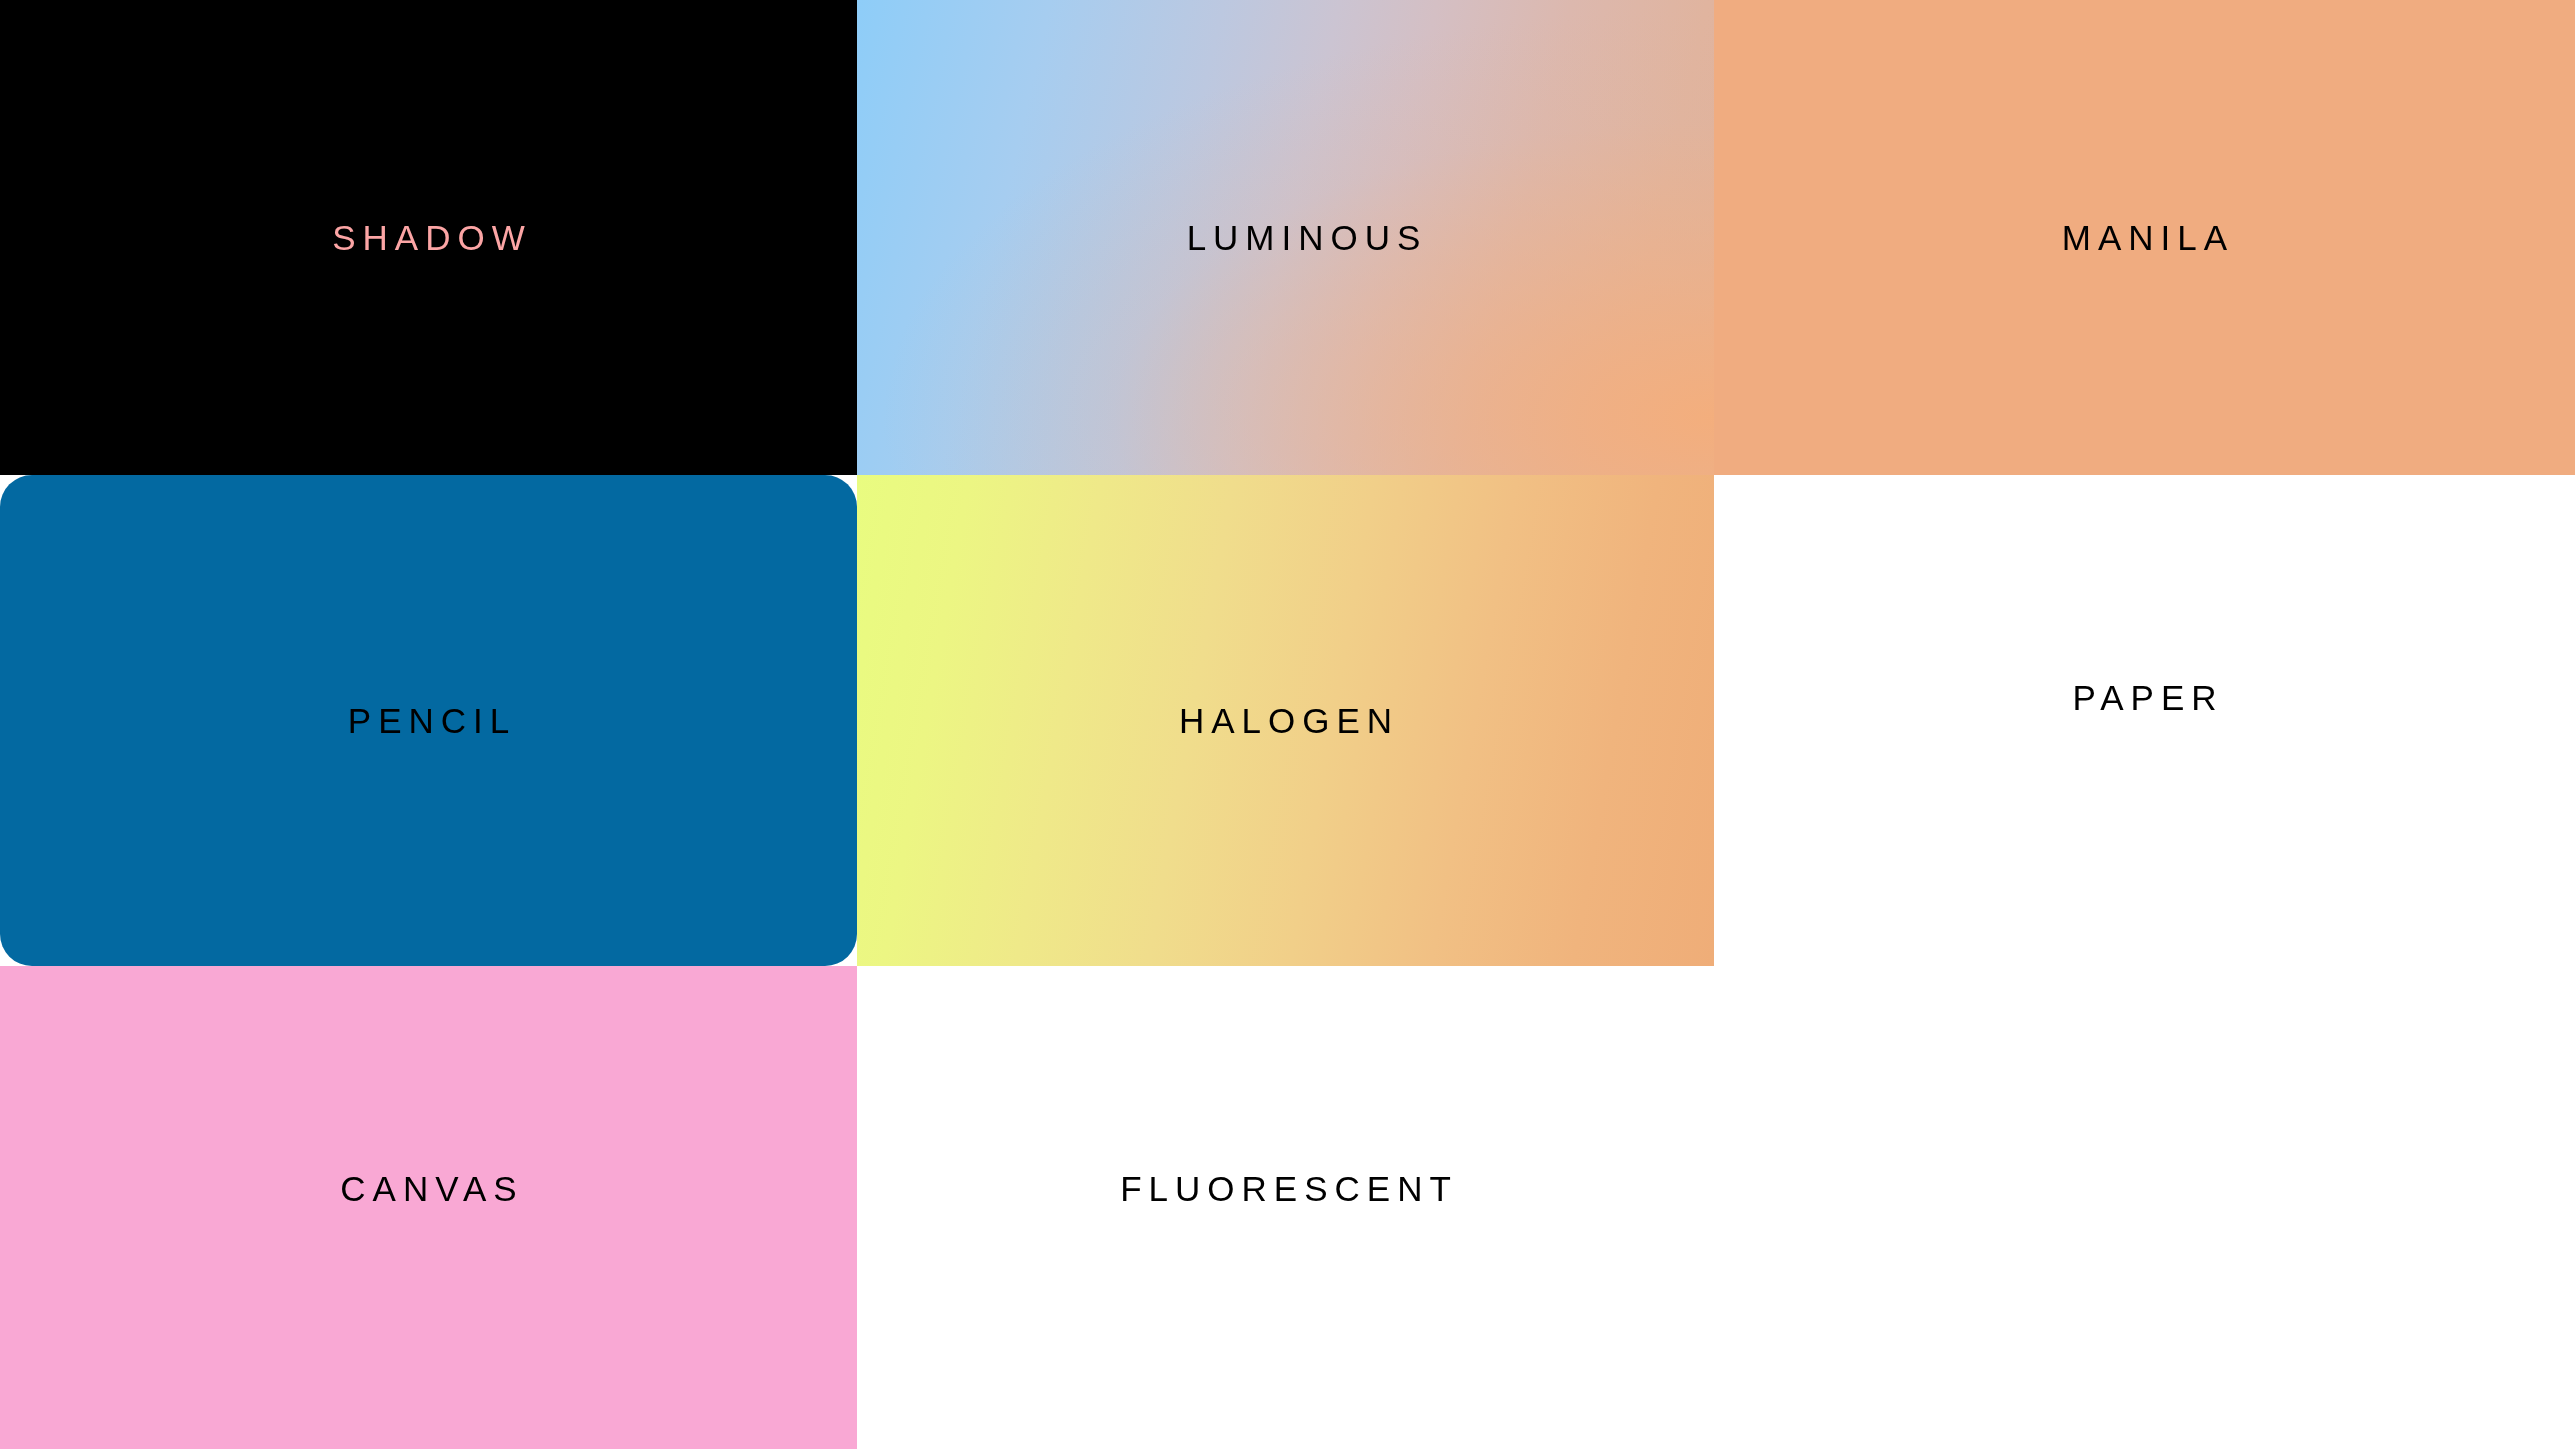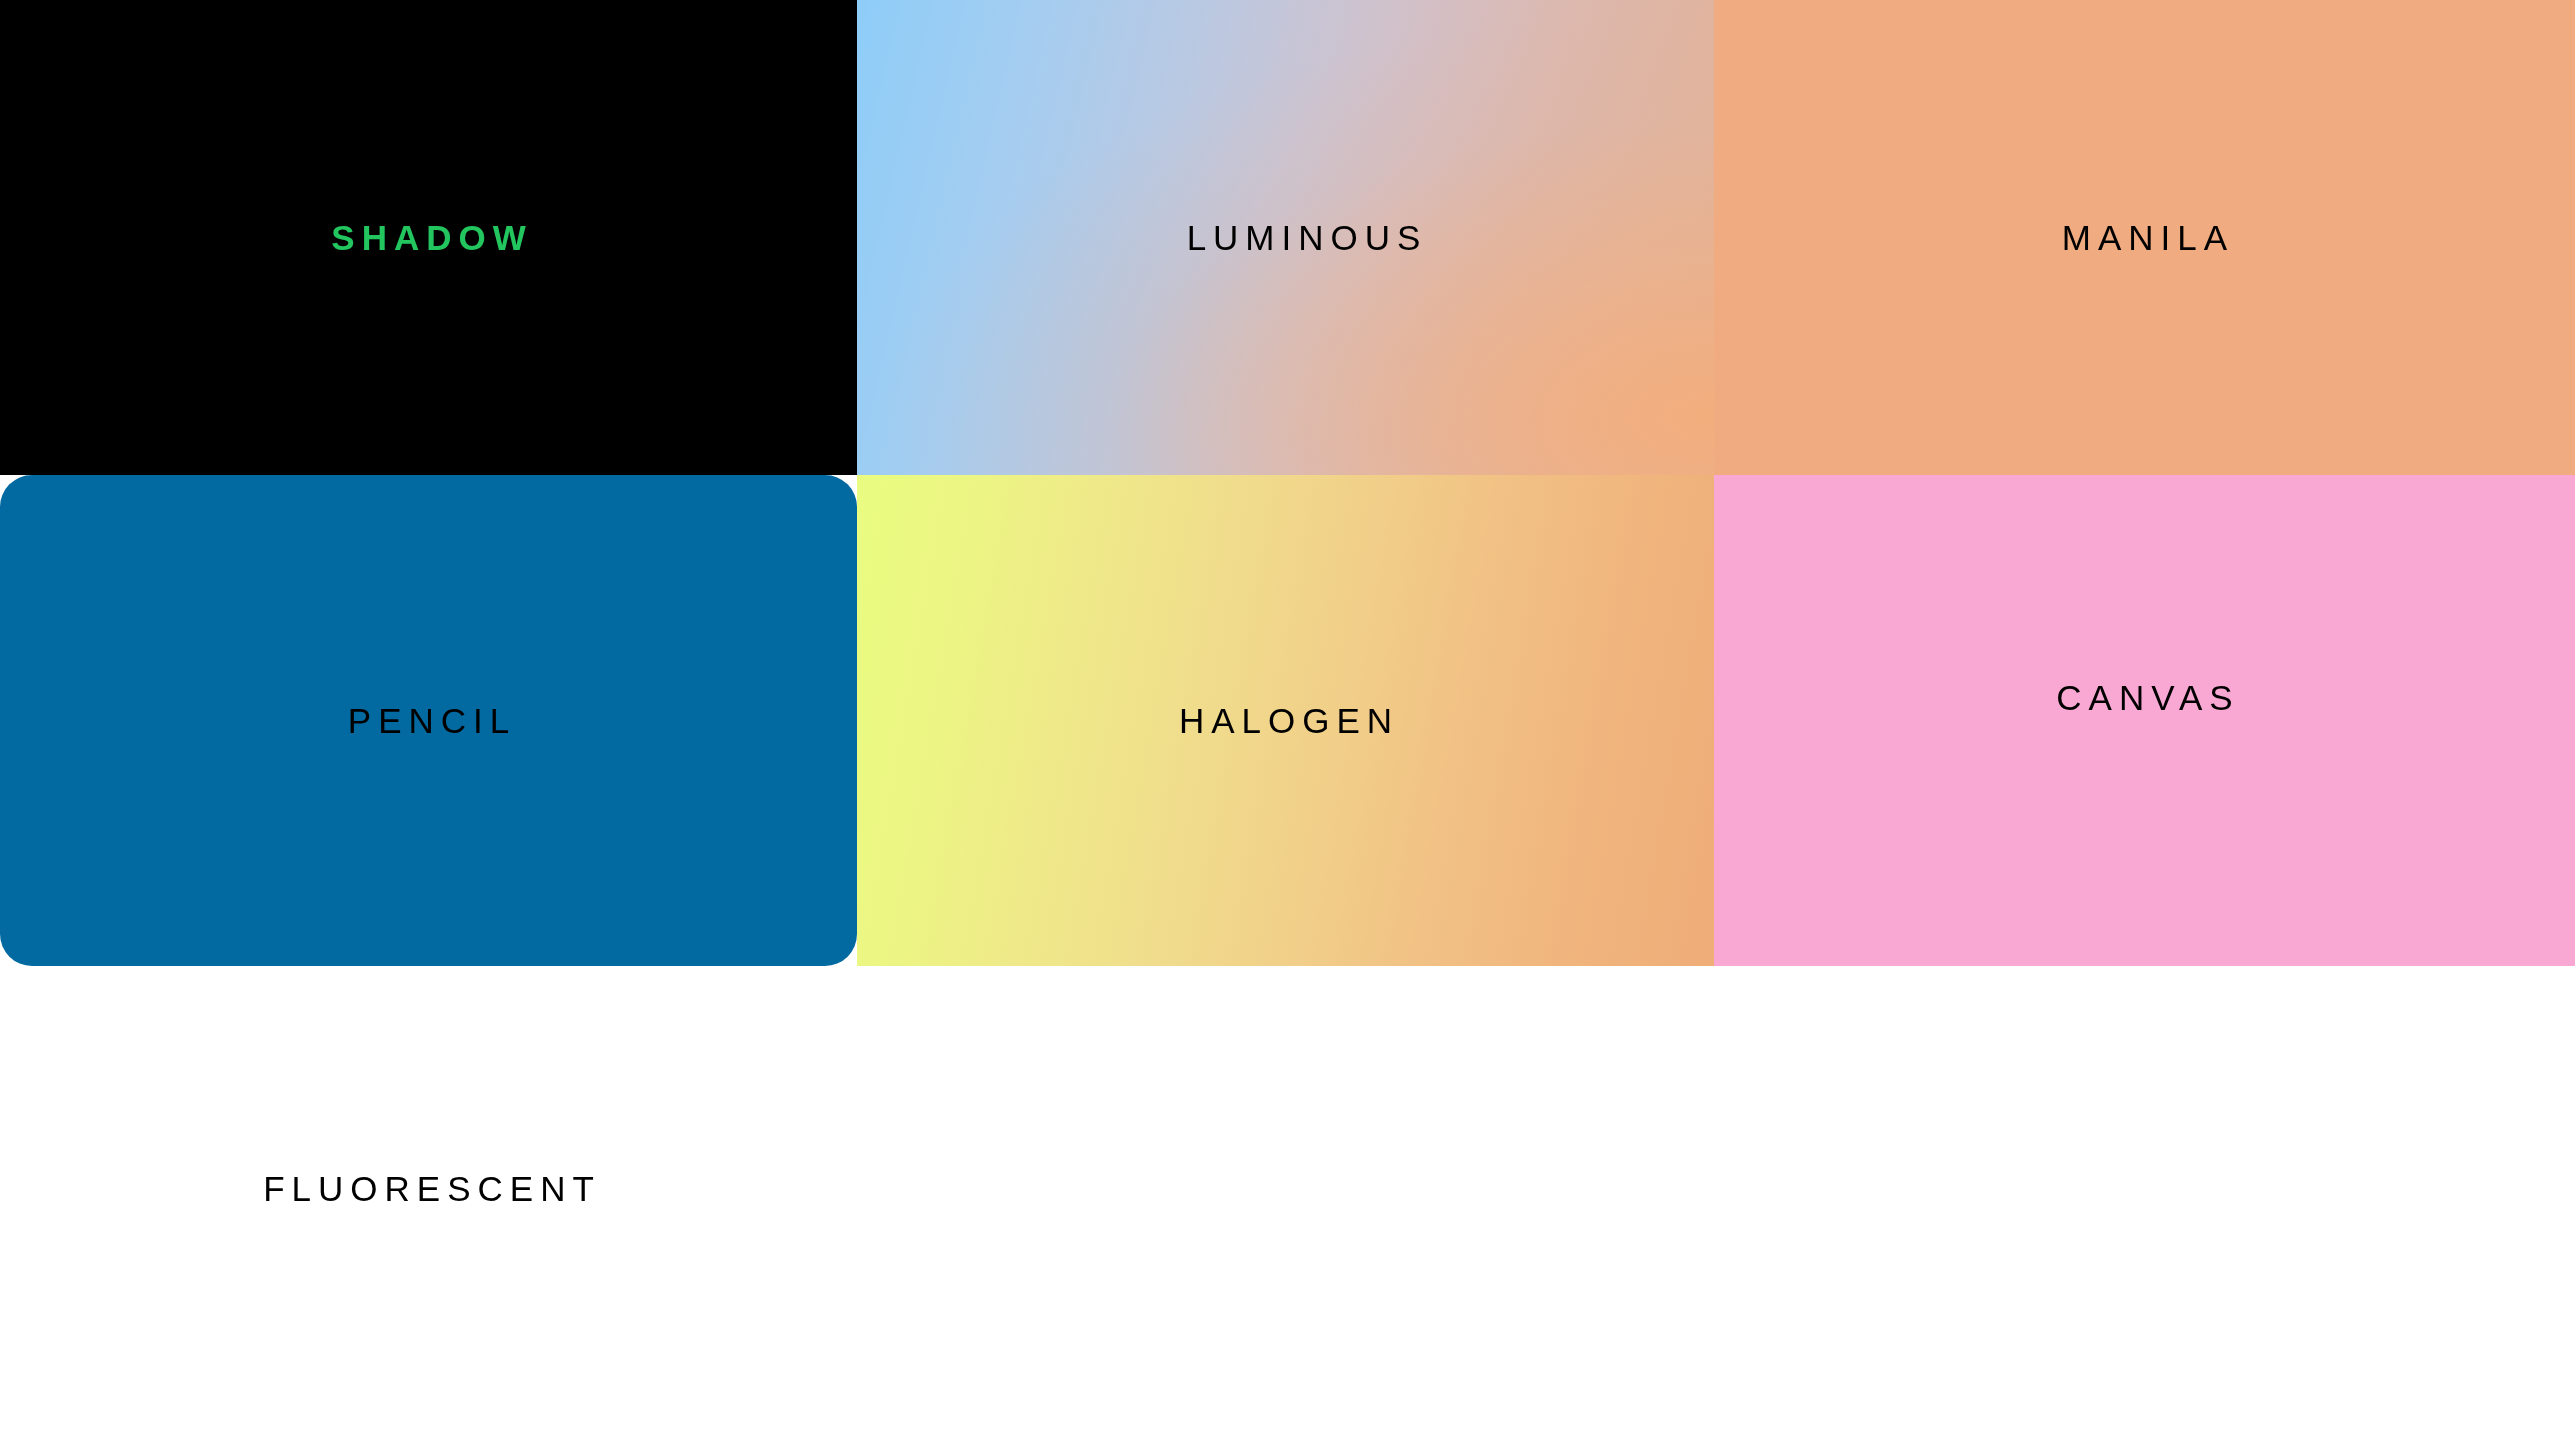--- a/index.html
+++ b/index.html
@@ -62,21 +62,21 @@
   #swatch-paper  { background: #ffffff; }
   #swatch-canvas { background: #f9a8d4; }
   #swatch-fluorescent {
     background:
       linear-gradient(107deg, #e6fa6f 0%, #e3f87b 10%, #d6f291 22%, #c4ec a8 0%),
       linear-gradient(107deg, #e6fa6f 0%, #dcf684 14%, #c9ee9f 30%, #b4e6b6 45%, #a4e0c6 57%, #97dad6 70%, #92d8e4 84%, #96d6f7 100%);
     border-radius: 25px;
   }
 
   
-  .label-light { color: #22c55e; font-weight: bold; }
+  .label-light { color: #fca5a5; }
   .label-dark  { color: #000000; }
 
   
   .swatch.row-3 { align-items: flex-start; }
   .swatch.row-3 .swatch-label { margin-top: 205px; }
 </style>
 </head>
 <body>
 
 <div id="palette-grid">
@@ -95,20 +95,23 @@
   </div>
 
   <div class="swatch row-2" id="swatch-pencil">
     <span class="swatch-label label-dark">PENCIL</span>
   </div>
 
   <div class="swatch row-2" id="swatch-halogen">
     <span class="swatch-label label-dark">HALOGEN</span>
   </div>
 
+  <div class="swatch row-3" id="swatch-paper">
+    <span class="swatch-label label-dark">PAPER</span>
+  </div>
 
   <div class="swatch row-3" id="swatch-canvas">
     <span class="swatch-label label-dark">CANVAS</span>
   </div>
 
   <div class="swatch row-3" id="swatch-fluorescent">
     <span class="swatch-label label-dark">FLUORESCENT</span>
   </div>
 
 </div>

